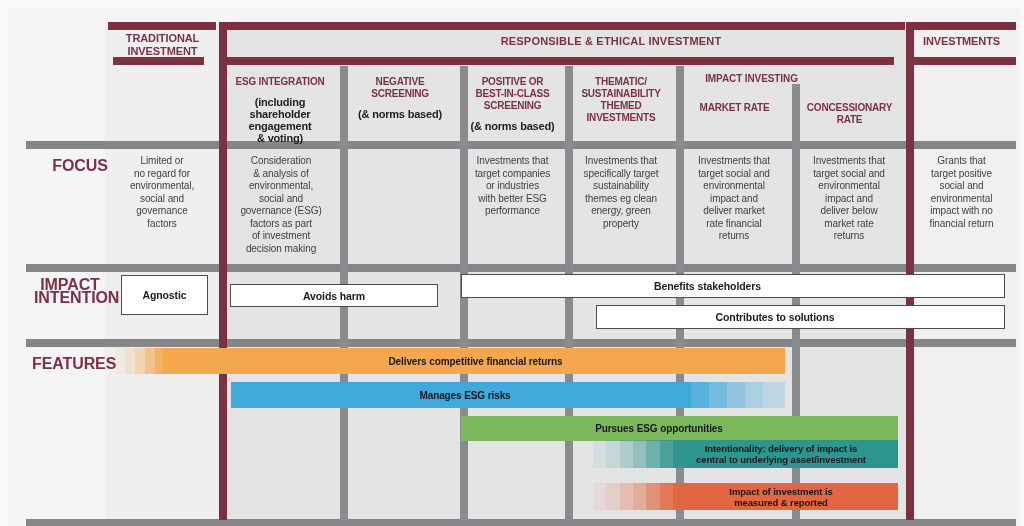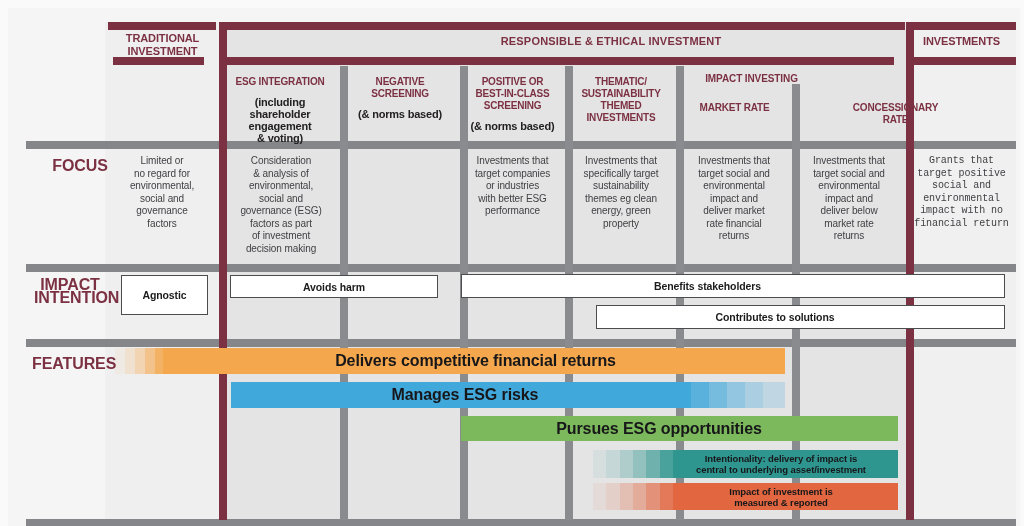--- a/index.html
+++ b/index.html
@@ -24,35 +24,35 @@
   .sub-cell{ position:absolute; top:60px; text-align:center; }
   .sub-title{ font-size:10px; line-height:12px; font-weight:bold; color:#7C3142; letter-spacing:-0.2px; white-space:pre-line; }
   .sub-note{ font-size:11px; line-height:12px; font-weight:bold; color:#232022; letter-spacing:-0.2px; white-space:pre-line; }
 
   .focus-cell{ position:absolute; top:143px; text-align:center; font-size:10px; line-height:12.5px; color:#414044; letter-spacing:-0.1px; white-space:pre-line; }
 
   .row-label{ position:absolute; font-size:16px; line-height:13px; font-weight:bold; color:#7C3142; text-align:center; letter-spacing:-0.1px; white-space:pre-line; }
 
   .ibox{ position:absolute; background:#FFFFFF; border:1.5px solid #4B4C4E; display:flex; align-items:center; justify-content:center; font-size:10.5px; font-weight:bold; color:#1B1B1D; letter-spacing:-0.1px; }
 
-  .bar{ position:absolute; display:flex; align-items:center; justify-content:center; font-size:16px; font-weight:bold; color:#17171A; letter-spacing:-0.1px; text-align:center; }
+  .bar{ position:absolute; display:flex; align-items:center; justify-content:center; font-size:10px; font-weight:bold; color:#17171A; letter-spacing:-0.1px; text-align:center; }
   .bar-small{ font-size:9.5px; line-height:11px; white-space:pre-line; }
 
   .bar-orange{ left:107px; top:340px; width:670px; height:26px; padding-left:55px;
     background:linear-gradient(90deg,
       rgba(244,167,76,0.07) 0 10px, rgba(244,167,76,0.20) 10px 20px,
       rgba(244,167,76,0.38) 20px 30px, rgba(244,167,76,0.62) 30px 40px,
       rgba(244,167,76,0.85) 40px 48px, #F4A74C 48px); }
   .bar-blue{ left:223px; top:374px; width:554px; height:26px; padding-right:90px;
     background:linear-gradient(90deg,
       #41A8DB 0 460px, rgba(65,168,219,0.85) 460px 478px,
       rgba(65,168,219,0.68) 478px 496px, rgba(65,168,219,0.50) 496px 514px,
       rgba(65,168,219,0.35) 514px 532px, rgba(65,168,219,0.22) 532px 554px); }
   .bar-green{ left:453px; top:408px; width:437px; height:25px; padding-right:45px; background:#7CB95C; }
-  .bar-teal{ left:585px; top:442px; width:305px; height:28px; padding-left:75px;
+  .bar-teal{ left:585px; top:432px; width:305px; height:28px; padding-left:75px;
     background:linear-gradient(90deg,
       rgba(47,150,143,0.08) 0 13px, rgba(47,150,143,0.17) 13px 27px,
       rgba(47,150,143,0.30) 27px 40px, rgba(47,150,143,0.45) 40px 53px,
       rgba(47,150,143,0.65) 53px 67px, rgba(47,150,143,0.85) 67px 80px, #2F968F 80px); }
   .bar-red{ left:585px; top:475px; width:305px; height:27px; padding-left:75px;
     background:linear-gradient(90deg,
       rgba(226,102,63,0.08) 0 13px, rgba(226,102,63,0.17) 13px 27px,
       rgba(226,102,63,0.30) 27px 40px, rgba(226,102,63,0.45) 40px 53px,
       rgba(226,102,63,0.65) 53px 67px, rgba(226,102,63,0.85) 67px 80px, #E2663F 80px); }
 </style>
@@ -112,21 +112,21 @@
   </div>
   <div class="sub-cell" style="left:558px; width:110px;">
     <div class="sub-title">THEMATIC/
 SUSTAINABILITY
 THEMED
 INVESTMENTS</div>
   </div>
   <div class="sub-cell" style="left:669px; top:86px; width:115px;">
     <div class="sub-title">MARKET RATE</div>
   </div>
-  <div class="sub-cell" style="left:831px; top:86px; width:113px;">
+  <div class="sub-cell" style="left:785px; top:86px; width:113px;">
     <div class="sub-title">CONCESSIONARY
 RATE</div>
   </div>
 
   <div class="row-label" style="left:32px; top:147px; width:80px;">FOCUS</div>
   <div class="row-label" style="left:22px; top:266px; width:80px;">IMPACT
 INTENTION</div>
   <div class="row-label" style="left:20px; top:345px; width:80px;">FEATURES</div>
 
   <div class="focus-cell" style="left:98px; width:112px;">Limited or
@@ -161,29 +161,29 @@
 deliver market
 rate financial
 returns</div>
   <div class="focus-cell" style="left:785px; width:112px;">Investments that
 target social and
 environmental
 impact and
 deliver below
 market rate
 returns</div>
-  <div class="focus-cell" style="left:900px; width:107px;font-family:Liberation Mono, monospace;">Grants that
+  <div class="focus-cell" style="left:900px; width:107px;">Grants that
 target positive
 social and
 environmental
 impact with no
 financial return</div>
 
   <div class="ibox" style="left:113px; top:267px; width:87px; height:40px;">Agnostic</div>
-  <div class="ibox" style="left:222px; top:267px; width:208px; height:23px;">Avoids harm</div>
+  <div class="ibox" style="left:222px; top:276px; width:208px; height:23px;">Avoids harm</div>
   <div class="ibox" style="left:453px; top:266px; width:544px; height:24px; padding-right:55px;">Benefits stakeholders</div>
   <div class="ibox" style="left:588px; top:297px; width:409px; height:24px; padding-right:55px;">Contributes to solutions</div>
 
   <div class="bar bar-orange">Delivers competitive financial returns</div>
   <div class="bar bar-blue">Manages ESG risks</div>
   <div class="bar bar-green">Pursues ESG opportunities</div>
   <div class="bar bar-teal bar-small">Intentionality: delivery of impact is
 central to underlying asset/investment</div>
   <div class="bar bar-red bar-small">Impact of investment is
 measured &amp; reported</div>

